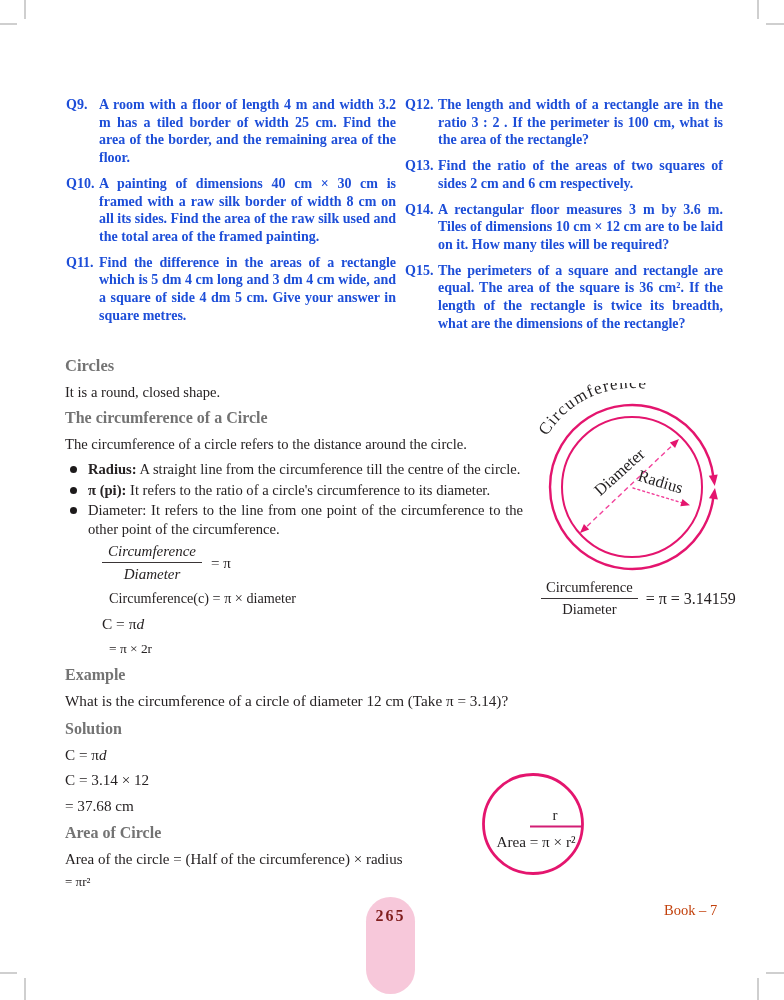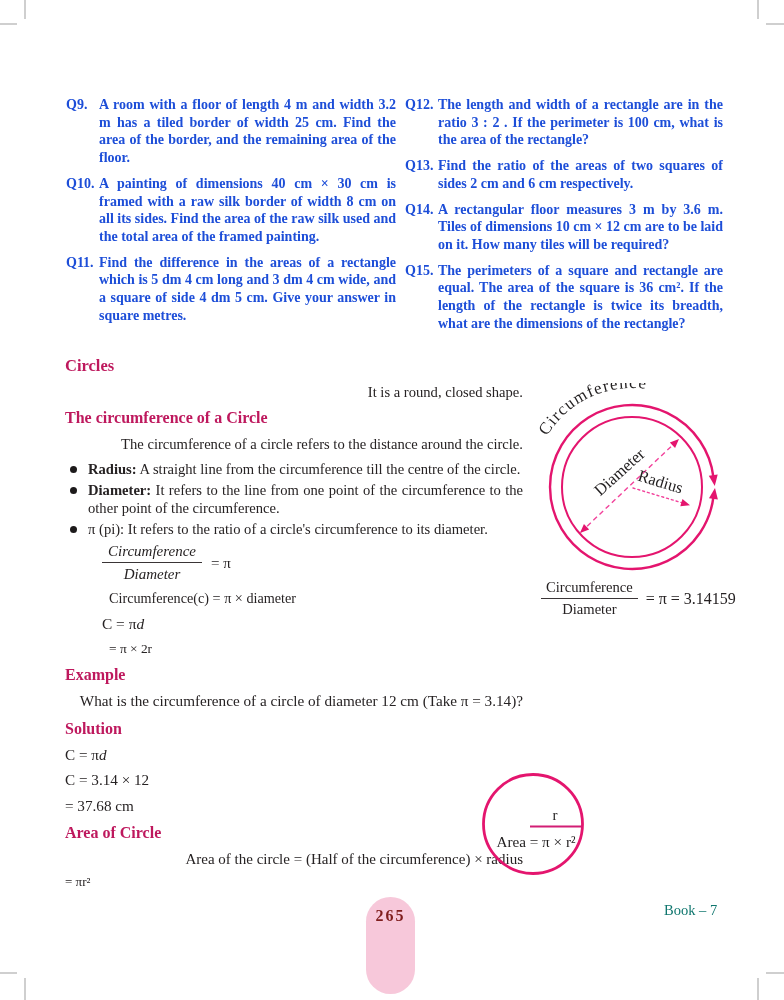--- a/index.html
+++ b/index.html
@@ -33,24 +33,24 @@
     text-align:justify;
   }
   .q-label{position:absolute;left:0;top:0;}
 
   
   .main{
     position:absolute;left:65px;top:356px;width:458px;
     font-size:14.6px;line-height:18.2px;color:#262223;
   }
   .h-pink{
-    color:#be185d;font-weight:700;font-size:16px;line-height:20px;
+    color:#737373;font-weight:700;font-size:16px;line-height:20px;
     margin:0 0 7px 0;
   }
-  .main p{margin:0 0 7px 0;text-align:right;}
+  .main p{margin:0 0 7px 0;}
   .nowrap{white-space:nowrap;}
   ul.bullets{list-style:none;margin:2px 0 4px 0;padding:0;}
   ul.bullets li{
     position:relative;padding-left:23px;margin-bottom:2px;
     text-align:justify;line-height:18.4px;
   }
   ul.bullets li .dot{
     position:absolute;left:5px;top:6px;width:7px;height:7px;border-radius:50%;
     background:#1d1a1b;
   }
@@ -86,21 +86,21 @@
     position:absolute;left:366px;top:897px;width:49px;height:97px;
     background:#f7c8da;border-radius:25px;
     text-align:center;
   }
   .page-num{
     display:block;padding-top:10px;
     font-weight:700;font-size:16px;letter-spacing:2px;color:#7f1d1d;
   }
   .book-label{
     position:absolute;left:664px;top:902px;
-    font-size:14.5px;color:#0f766e;
+    font-size:14.5px;color:#c2410c;
   }
   svg text{font-family:"Liberation Serif", serif;fill:#221f20;}
 </style>
 </head>
 <body>
 
 <div class="page">
 
   <div class="mark" style="left:24px;top:0;width:1.5px;height:19px"></div>
   <div class="mark" style="left:0;top:23px;width:17px;height:1.5px"></div>
@@ -150,24 +150,24 @@
     <div class="h-pink" style="font-size:16.5px">Circles</div>
     <p>It is a round, closed shape.</p>
     <div class="h-pink">The circumference of a Circle</div>
     <p class="nowrap">The circumference of a circle refers to the distance around the circle.</p>
 
     <ul class="bullets">
       <li>
         <span class="dot"></span><span class="term">Radius:</span><span> A straight line from the circumference till the centre of the circle.</span>
       </li>
       <li>
-        <span class="dot"></span><span class="term">Diameter:</span><span> It refers to the line from one point of the circumference to the other point of the circumference.</span>
+        <span class="dot"></span><span class="term">π (pi):</span><span> It refers to the ratio of a circle's circumference to its diameter.</span>
       </li>
       <li>
-        <span class="dot"></span><span class="term">π (pi):</span><span> It refers to the ratio of a circle's circumference to its diameter.</span>
+        <span class="dot"></span><span class="term">Diameter:</span><span> It refers to the line from one point of the circumference to the other point of the circumference.</span>
       </li>
     </ul>
 
     <div class="frac-row">
       <span class="frac frac-left">
         <span class="num" style="display:block">Circumference</span>
         <span class="den" style="display:block">Diameter</span>
       </span>
       <span class="frac-rhs">= π</span>
     </div>

